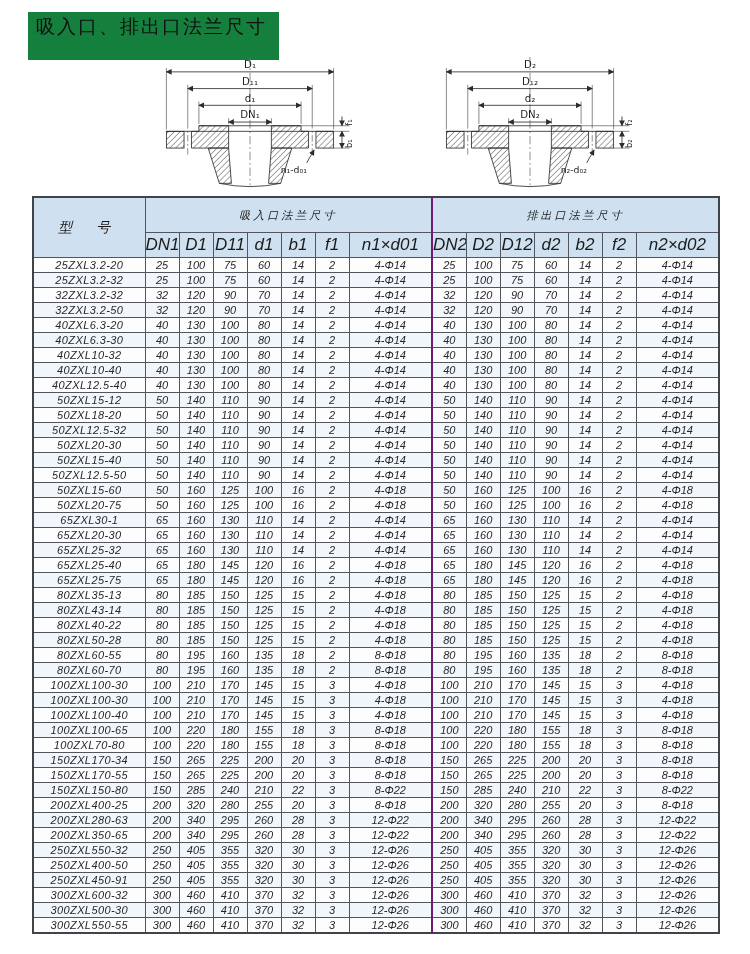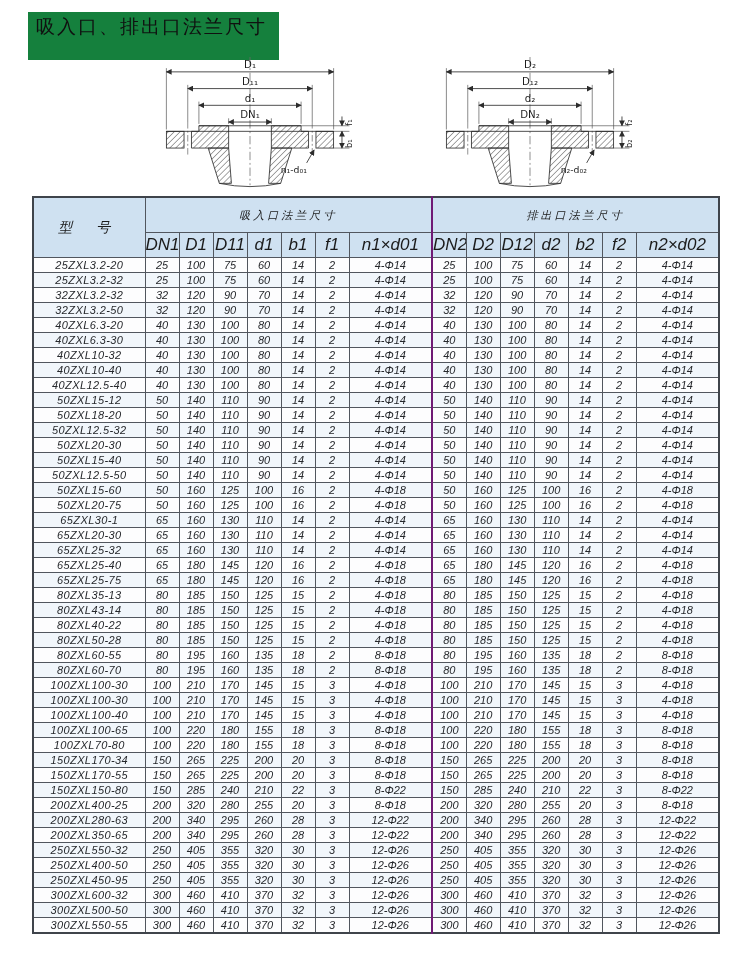--- a/index.html
+++ b/index.html
@@ -897,21 +897,21 @@
     <td>12-Φ26</td>
     <td class="divL">250</td>
     <td>405</td>
     <td>355</td>
     <td>320</td>
     <td>30</td>
     <td>3</td>
     <td>12-Φ26</td>
   </tr>
       <tr class="alt">
-    <td class="model">250ZXL450-95</td>
+    <td class="model">250ZXL450-91</td>
     <td>250</td>
     <td>405</td>
     <td>355</td>
     <td>320</td>
     <td>30</td>
     <td>3</td>
     <td>12-Φ26</td>
     <td class="divL">250</td>
     <td>405</td>
     <td>355</td>
@@ -931,21 +931,21 @@
     <td>12-Φ26</td>
     <td class="divL">300</td>
     <td>460</td>
     <td>410</td>
     <td>370</td>
     <td>32</td>
     <td>3</td>
     <td>12-Φ26</td>
   </tr>
       <tr class="alt">
-    <td class="model">300ZXL500-50</td>
+    <td class="model">300ZXL500-30</td>
     <td>300</td>
     <td>460</td>
     <td>410</td>
     <td>370</td>
     <td>32</td>
     <td>3</td>
     <td>12-Φ26</td>
     <td class="divL">300</td>
     <td>460</td>
     <td>410</td>

